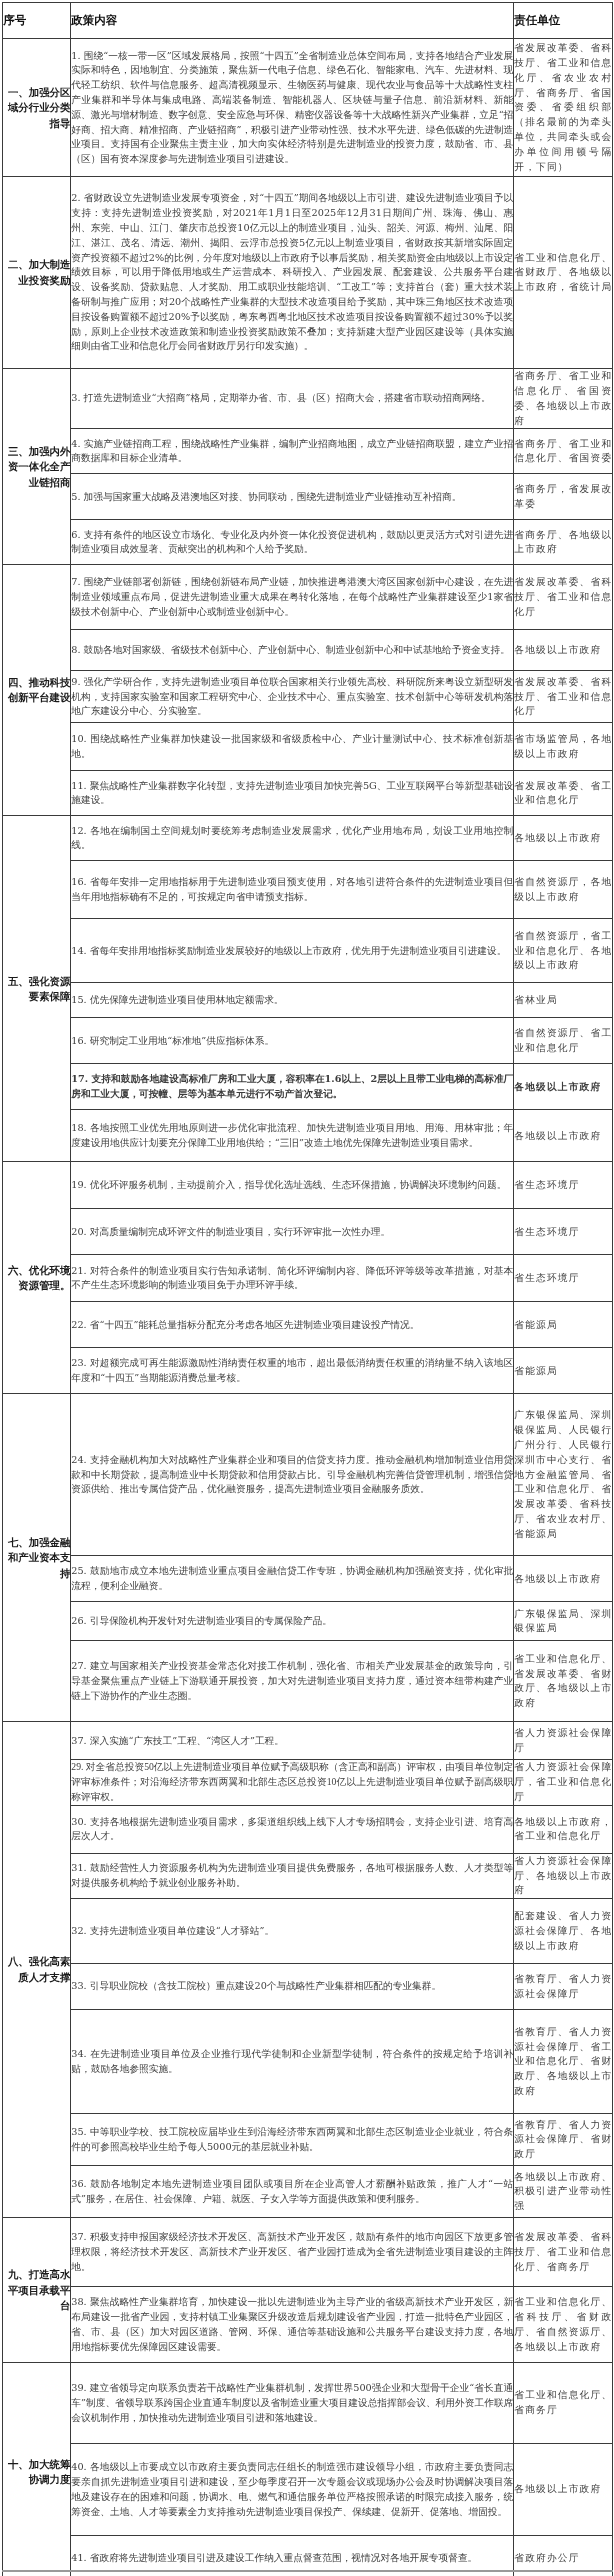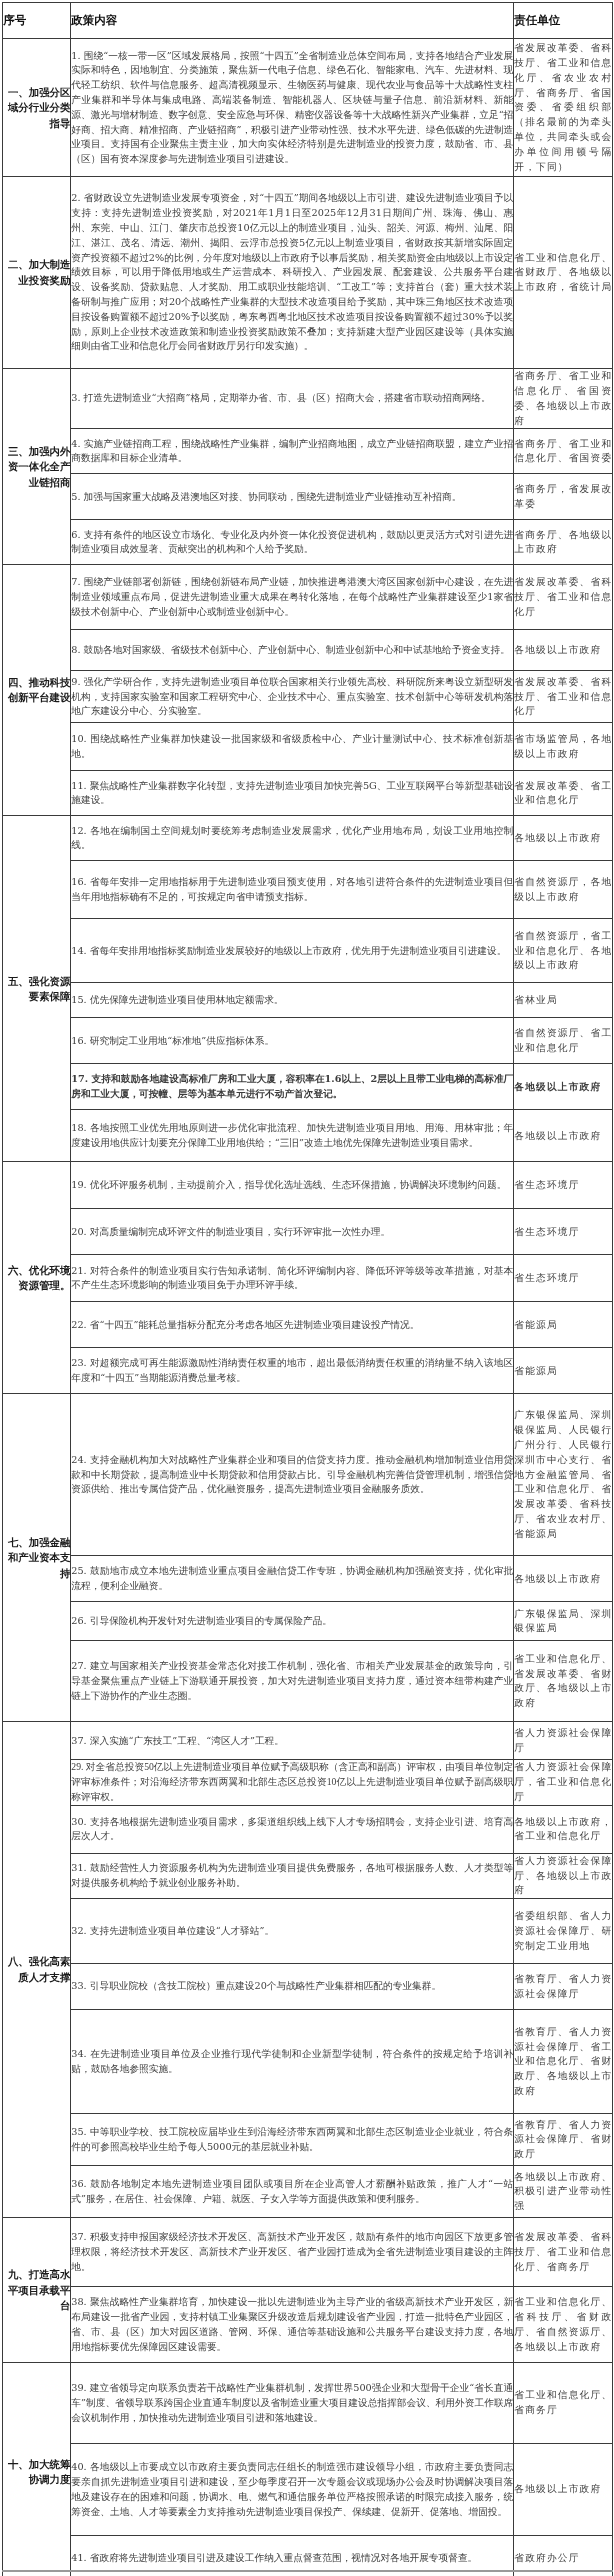--- a/index.html
+++ b/index.html
@@ -157,21 +157,21 @@
       <tr style="height: 48px;">
         <td class="content">30. 支持各地根据先进制造业项目需求，多渠道组织线上线下人才专场招聘会，支持企业引进、培育高层次人才。</td>
         <td class="unit">各地级以上市政府，省工业和信息化厅</td>
       </tr>
       <tr style="height: 45px;">
         <td class="content">31. 鼓励经营性人力资源服务机构为先进制造业项目提供免费服务，各地可根据服务人数、人才类型等对提供服务机构给予就业创业服务补助。</td>
         <td class="unit">省人力资源社会保障厅、各地级以上市政府</td>
       </tr>
       <tr style="height: 65px;">
         <td class="content">32. 支持先进制造业项目单位建设“人才驿站”。</td>
-        <td class="unit">省委组织部、省人力资源社会保障厅、研究制定工业用地</td>
+        <td class="unit">配套建设、省人力资源社会保障厅、各地级以上市政府</td>
       </tr>
       <tr style="height: 46px;">
         <td class="content">33. 引导职业院校（含技工院校）重点建设20个与战略性产业集群相匹配的专业集群。</td>
         <td class="unit">省教育厅、省人力资源社会保障厅</td>
       </tr>
       <tr style="height: 104px;">
         <td class="content">34. 在先进制造业项目单位及企业推行现代学徒制和企业新型学徒制，符合条件的按规定给予培训补贴，鼓励各地参照实施。</td>
         <td class="unit">省教育厅、省人力资源社会保障厅、省工业和信息化厅、省财政厅、各地级以上市政府</td>
       </tr>
       <tr style="height: 52px;">

